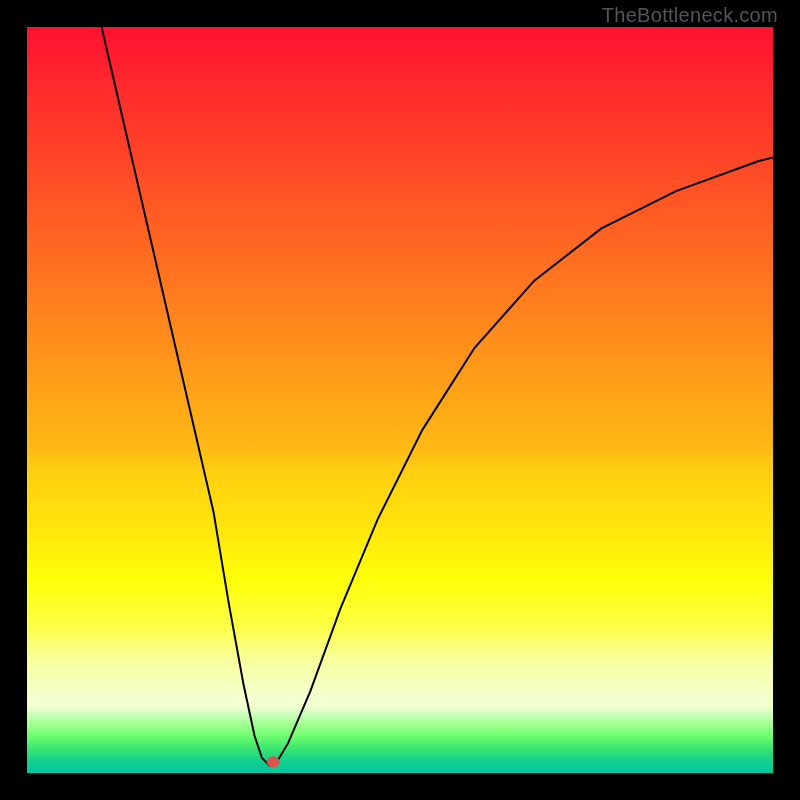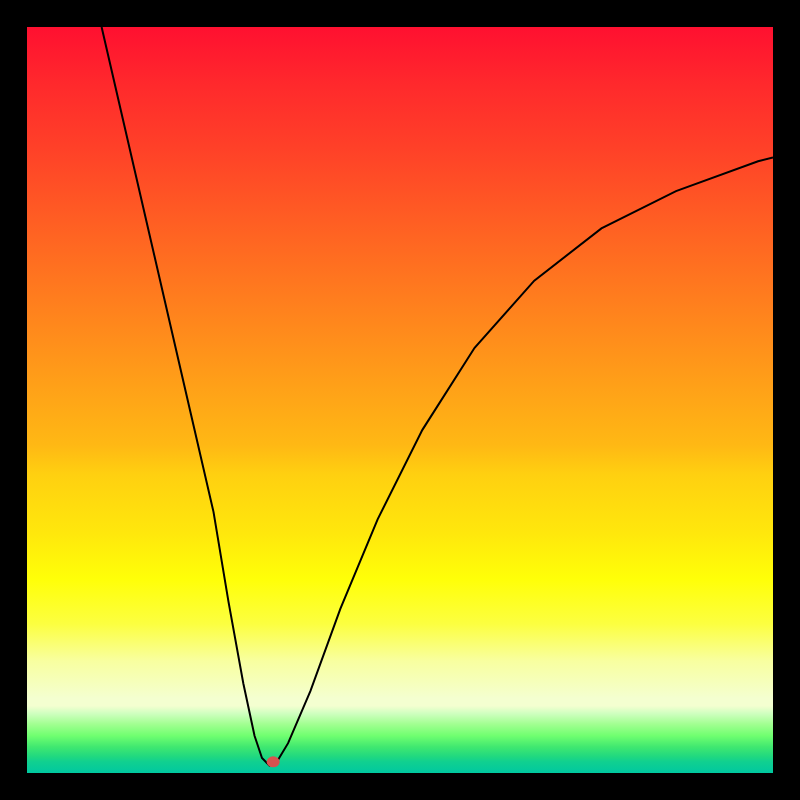--- a/index.html
+++ b/index.html
@@ -74,19 +74,20 @@
     .curve-path {
       fill: none;
       stroke: #000;
       stroke-width: 2;
     }
   </style>
 </head>
 <body>
 
 <div class="frame">
+  <div class="watermark">TheBottleneck.com</div>
   <div class="plot-area">
     <svg class="curve-svg" viewBox="0 0 746 746" preserveAspectRatio="none">
       <path id="bottleneck-path" class="curve-path" d="M 74.60000000000001 0 L 96.98 96.98000000000002 L 119.36 193.96000000000004 L 141.74 290.94 L 164.12 387.92 L 186.5 484.90000000000003 L 201.42000000000002 574.42 L 216.33999999999997 656.48 L 227.53 708.7 L 234.99 731.08 L 242.45000000000002 738.54 L 249.91000000000003 734.81 L 261.09999999999997 716.16 L 283.48 663.94 L 313.32 581.88 L 350.62 492.36 L 395.38 402.84 L 447.59999999999997 320.78000000000003 L 507.28000000000003 253.64 L 574.42 201.41999999999996 L 649.02 164.12 L 731.08 134.2800000000001 L 746 130.55000000000007"></path>
       <ellipse id="marker-dot" class="data-point" rx="6.5" ry="5.5" cx="246.18" cy="734.81"></ellipse>
     </svg>
   </div>
 </div>
 
 </body></html>

